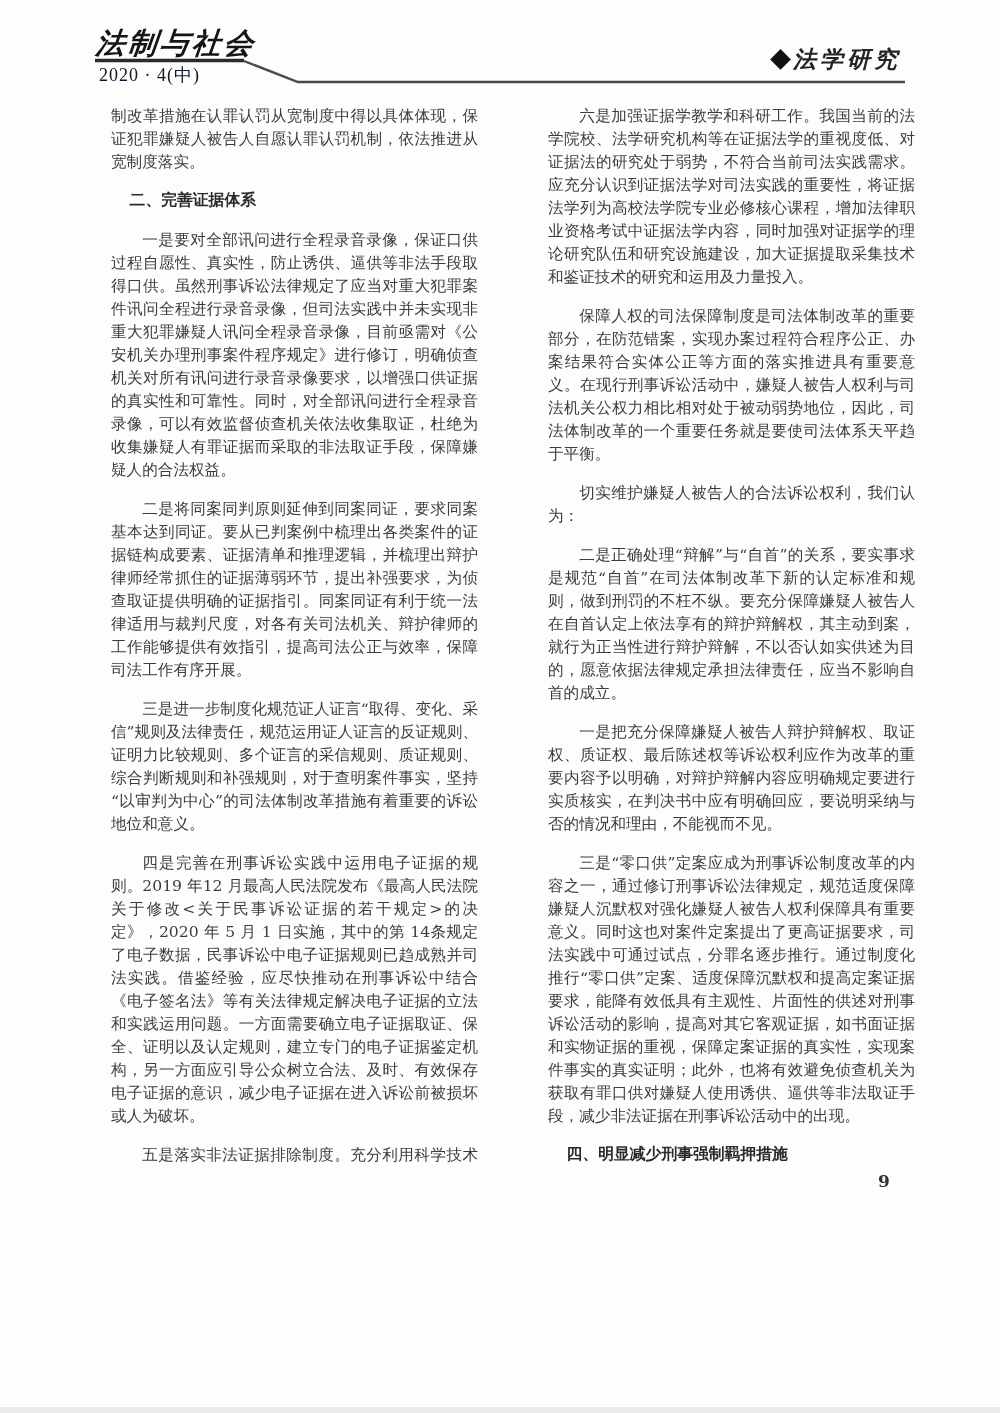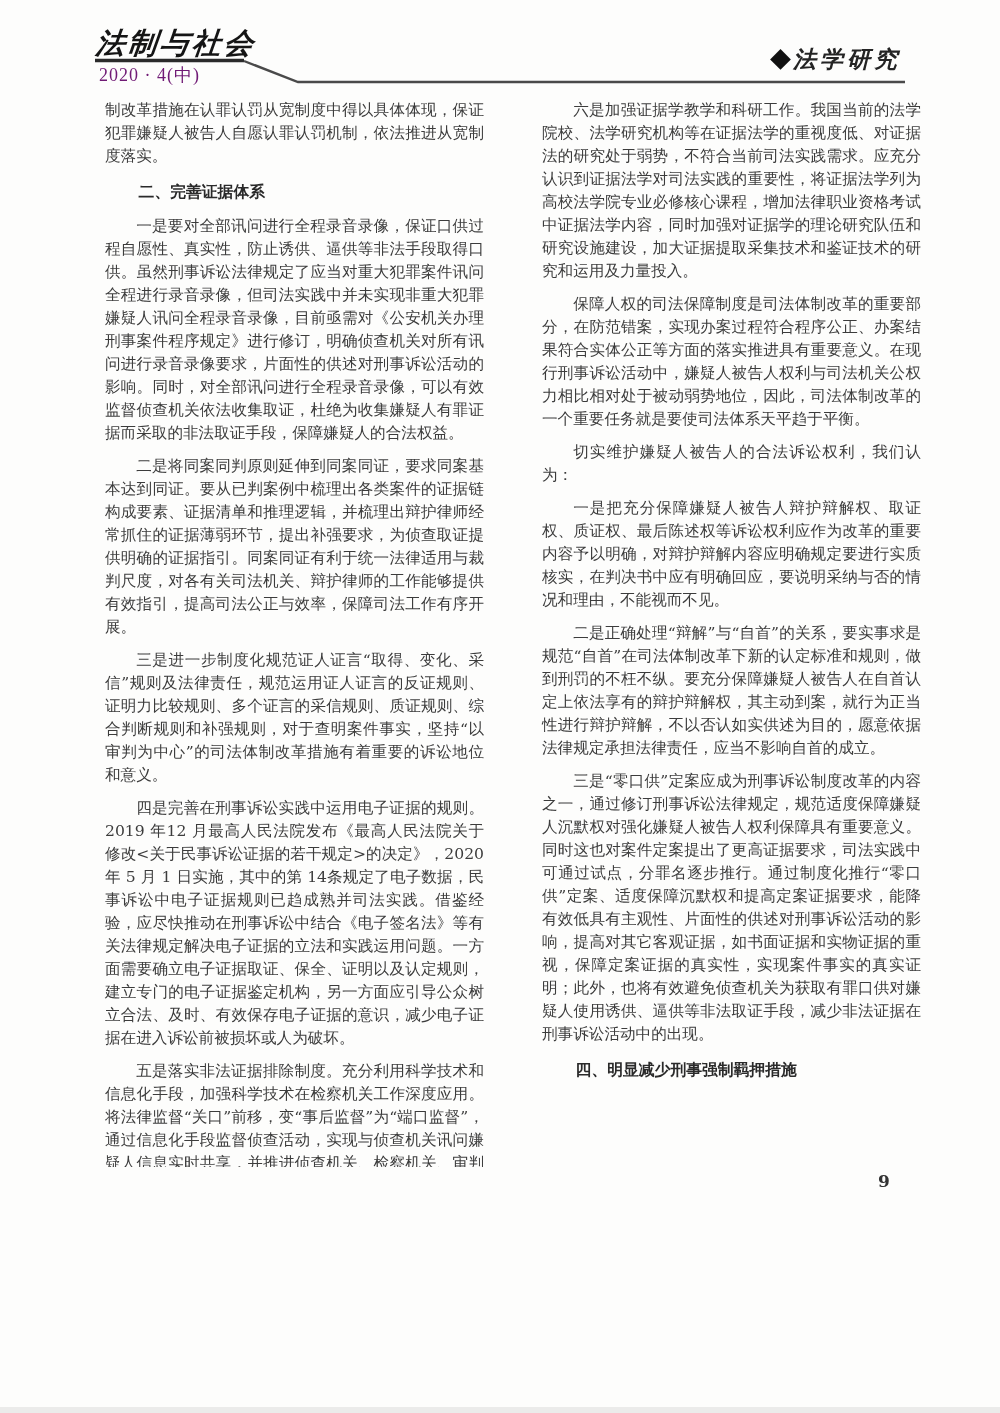--- a/index.html
+++ b/index.html
@@ -21,21 +21,21 @@
   .journal-logo{
     position:absolute;left:96px;top:24px;
     font-family:"DejaVu Serif","Liberation Serif",serif;
     font-weight:bold;font-style:italic;
     font-size:29px;color:#151515;
     letter-spacing:3px;
     transform:skewX(-6deg);
   }
   .issue-date{
     position:absolute;left:99px;top:63px;
-    font-size:18px;color:#701a75;
+    font-size:18px;color:#0f172a;
     font-family:"Liberation Serif","DejaVu Serif",serif;
     letter-spacing:1px;
   }
   .header-rule{position:absolute;left:0;top:0;pointer-events:none;}
   .section-header{
     position:absolute;left:770px;top:44px;width:136px;
     text-align:left;white-space:nowrap;
     font-family:Liberation Sans, sans-serif;
     font-size:23px;color:#242424;
     font-style:italic;font-weight:bold;letter-spacing:4px;
@@ -45,25 +45,25 @@
     letter-spacing:0;margin-right:2px;
   }
   
   .col{
     position:absolute;top:89px;width:399px;height:1078px;
     font-size:15.6px;line-height:23px;color:#3c3c3c;
     text-align:justify;overflow:hidden;
   }
   .col-left{left:95px;}
   .col-right{left:532px;}
-  .para{margin:10px;text-indent:2em;}
+  .para{margin:16px;text-indent:2em;}
   .para.no-indent{text-indent:0;}
   .heading{
-    margin:12px;text-indent:2em;
-    font-family:Liberation Sans, sans-serif;
+    margin:3px;text-indent:2em;
+    font-family:Liberation Mono, monospace;
     font-weight:700;font-size:15.8px;line-height:23px;color:#2a2a2a;
   }
   
   .page-number{
     position:absolute;left:878px;top:1171px;
     font-size:17px;font-weight:700;color:#333;
     font-family:"DejaVu Serif","Liberation Serif",serif;
   }
 </style>
 </head>
@@ -80,33 +80,33 @@
 
   <div class="issue-date">2020 · 4(中)</div>
 
   <div class="section-header">
     <span class="diamond-icon">◆</span><span>法学研究</span>
   </div>
 
   <section class="col col-left">
     <p class="para no-indent">制改革措施在认罪认罚从宽制度中得以具体体现，保证犯罪嫌疑人被告人自愿认罪认罚机制，依法推进从宽制度落实。</p>
     <h3 class="heading">二、完善证据体系</h3>
-    <p class="para">一是要对全部讯问进行全程录音录像，保证口供过程自愿性、真实性，防止诱供、逼供等非法手段取得口供。虽然刑事诉讼法律规定了应当对重大犯罪案件讯问全程进行录音录像，但司法实践中并未实现非重大犯罪嫌疑人讯问全程录音录像，目前亟需对《公安机关办理刑事案件程序规定》进行修订，明确侦查机关对所有讯问进行录音录像要求，片面性的供述对刑事诉讼活动的影响。同时，对全部讯问进行全程录音录像，可以有效监督侦查机关依法收集取证，杜绝为收集嫌疑人有罪证据而采取的非法取证手段，保障嫌疑人的合法权益。</p>
+    <p class="para">一是要对全部讯问进行全程录音录像，保证口供过程自愿性、真实性，防止诱供、逼供等非法手段取得口供。虽然刑事诉讼法律规定了应当对重大犯罪案件讯问全程进行录音录像，但司法实践中并未实现非重大犯罪嫌疑人讯问全程录音录像，目前亟需对《公安机关办理刑事案件程序规定》进行修订，明确侦查机关对所有讯问进行录音录像要求，以增强口供证据的真实性和可靠性。同时，对全部讯问进行全程录音录像，可以有效监督侦查机关依法收集取证，杜绝为收集嫌疑人有罪证据而采取的非法取证手段，保障嫌疑人的合法权益。</p>
     <p class="para">二是将同案同判原则延伸到同案同证，要求同案基本达到同证。要从已判案例中梳理出各类案件的证据链构成要素、证据清单和推理逻辑，并梳理出辩护律师经常抓住的证据薄弱环节，提出补强要求，为侦查取证提供明确的证据指引。同案同证有利于统一法律适用与裁判尺度，对各有关司法机关、辩护律师的工作能够提供有效指引，提高司法公正与效率，保障司法工作有序开展。</p>
     <p class="para">三是进一步制度化规范证人证言“取得、变化、采信”规则及法律责任，规范运用证人证言的反证规则、证明力比较规则、多个证言的采信规则、质证规则、综合判断规则和补强规则，对于查明案件事实，坚持“以审判为中心”的司法体制改革措施有着重要的诉讼地位和意义。</p>
     <p class="para">四是完善在刑事诉讼实践中运用电子证据的规则。2019 年12 月最高人民法院发布《最高人民法院关于修改&lt;关于民事诉讼证据的若干规定&gt;的决定》，2020 年 5 月 1 日实施，其中的第 14条规定了电子数据，民事诉讼中电子证据规则已趋成熟并司法实践。借鉴经验，应尽快推动在刑事诉讼中结合《电子签名法》等有关法律规定解决电子证据的立法和实践运用问题。一方面需要确立电子证据取证、保全、证明以及认定规则，建立专门的电子证据鉴定机构，另一方面应引导公众树立合法、及时、有效保存电子证据的意识，减少电子证据在进入诉讼前被损坏或人为破坏。</p>
     <p class="para">五是落实非法证据排除制度。充分利用科学技术和信息化手段，加强科学技术在检察机关工作深度应用。将法律监督“关口”前移，变“事后监督”为“端口监督”，通过信息化手段监督侦查活动，实现与侦查机关讯问嫌疑人信息实时共享，并推进侦查机关、检察机关、审判机关全面信息共享、互联互通，建立信息化、实时化、共享化的监督机制。以科学技术和信息化手段为支撑的监督机制，能切实从制度、工作纪律、工作方式、工作方法等方面强化侦查机关自我规范，同时有利于检察机关在审查起诉程序中可排除、过滤非法证据，减少非法证据进入审判程序，进而提高司法效率和裁判公正性，对案件在审判程序中的有效顺利开展有着积极作用。</p>
   </section>
 
   <section class="col col-right">
     <p class="para">六是加强证据学教学和科研工作。我国当前的法学院校、法学研究机构等在证据法学的重视度低、对证据法的研究处于弱势，不符合当前司法实践需求。应充分认识到证据法学对司法实践的重要性，将证据法学列为高校法学院专业必修核心课程，增加法律职业资格考试中证据法学内容，同时加强对证据学的理论研究队伍和研究设施建设，加大证据提取采集技术和鉴证技术的研究和运用及力量投入。</p>
     <p class="para">保障人权的司法保障制度是司法体制改革的重要部分，在防范错案，实现办案过程符合程序公正、办案结果符合实体公正等方面的落实推进具有重要意义。在现行刑事诉讼活动中，嫌疑人被告人权利与司法机关公权力相比相对处于被动弱势地位，因此，司法体制改革的一个重要任务就是要使司法体系天平趋于平衡。</p>
     <p class="para">切实维护嫌疑人被告人的合法诉讼权利，我们认为：</p>
+    <p class="para">二是正确处理“辩解”与“自首”的关系，要实事求是规范“自首”在司法体制改革下新的认定标准和规则，做到刑罚的不枉不纵。要充分保障嫌疑人被告人在自首认定上依法享有的辩护辩解权，其主动到案，就行为正当性进行辩护辩解，不以否认如实供述为目的，愿意依据法律规定承担法律责任，应当不影响自首的成立。</p>
     <p class="para">一是把充分保障嫌疑人被告人辩护辩解权、取证权、质证权、最后陈述权等诉讼权利应作为改革的重要内容予以明确，对辩护辩解内容应明确规定要进行实质核实，在判决书中应有明确回应，要说明采纳与否的情况和理由，不能视而不见。</p>
-    <p class="para">二是正确处理“辩解”与“自首”的关系，要实事求是规范“自首”在司法体制改革下新的认定标准和规则，做到刑罚的不枉不纵。要充分保障嫌疑人被告人在自首认定上依法享有的辩护辩解权，其主动到案，就行为正当性进行辩护辩解，不以否认如实供述为目的，愿意依据法律规定承担法律责任，应当不影响自首的成立。</p>
     <p class="para">三是“零口供”定案应成为刑事诉讼制度改革的内容之一，通过修订刑事诉讼法律规定，规范适度保障嫌疑人沉默权对强化嫌疑人被告人权利保障具有重要意义。同时这也对案件定案提出了更高证据要求，司法实践中可通过试点，分罪名逐步推行。通过制度化推行“零口供”定案、适度保障沉默权和提高定案证据要求，能降有效低具有主观性、片面性的供述对刑事诉讼活动的影响，提高对其它客观证据，如书面证据和实物证据的重视，保障定案证据的真实性，实现案件事实的真实证明；此外，也将有效避免侦查机关为获取有罪口供对嫌疑人使用诱供、逼供等非法取证手段，减少非法证据在刑事诉讼活动中的出现。</p>
     <h3 class="heading">四、明显减少刑事强制羁押措施</h3>
 
   </section>
 
   <div class="page-number">9</div>
 
 </main>
 
 </body></html>

